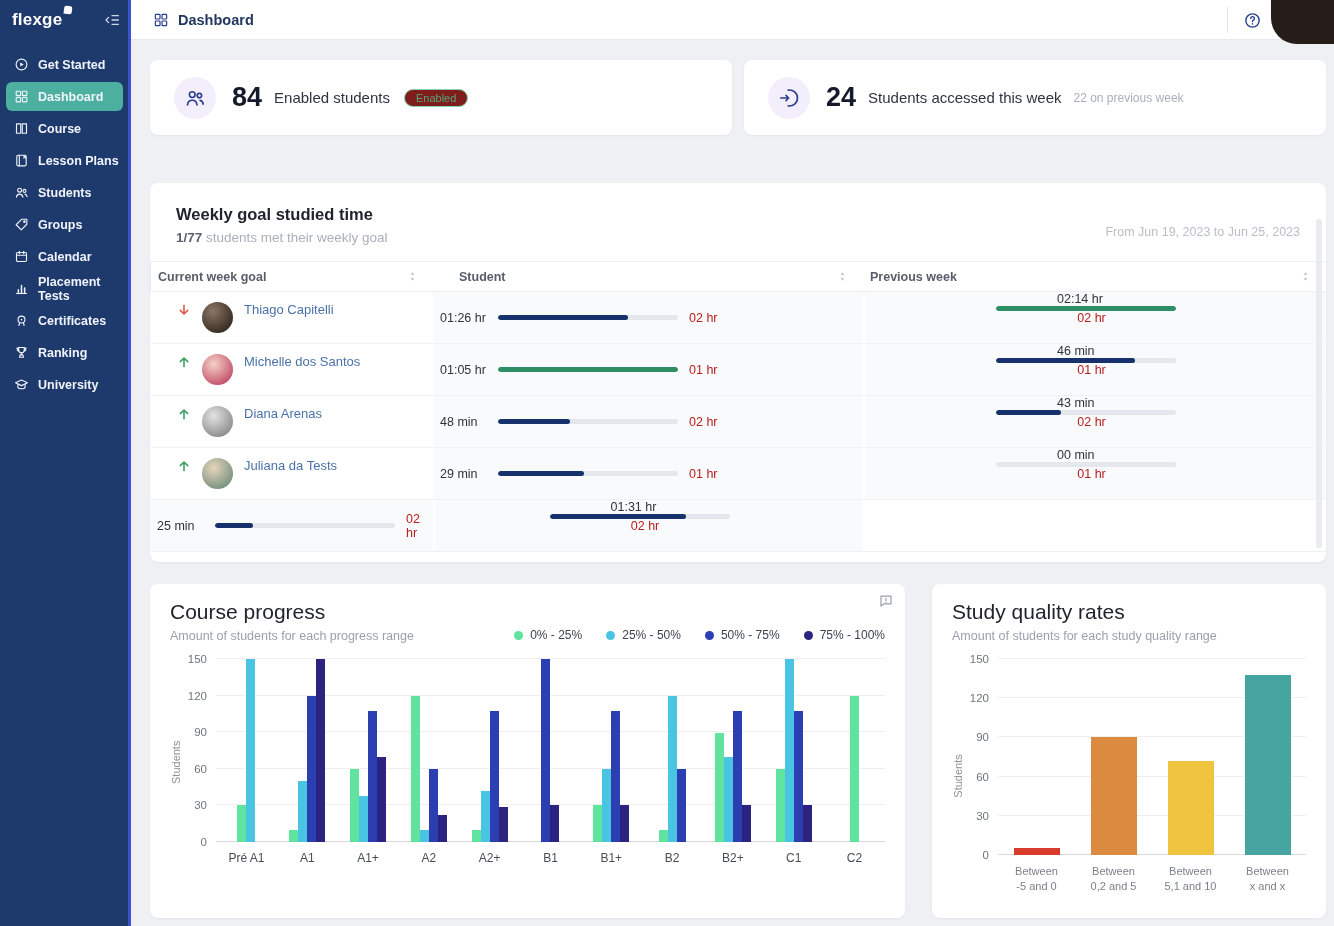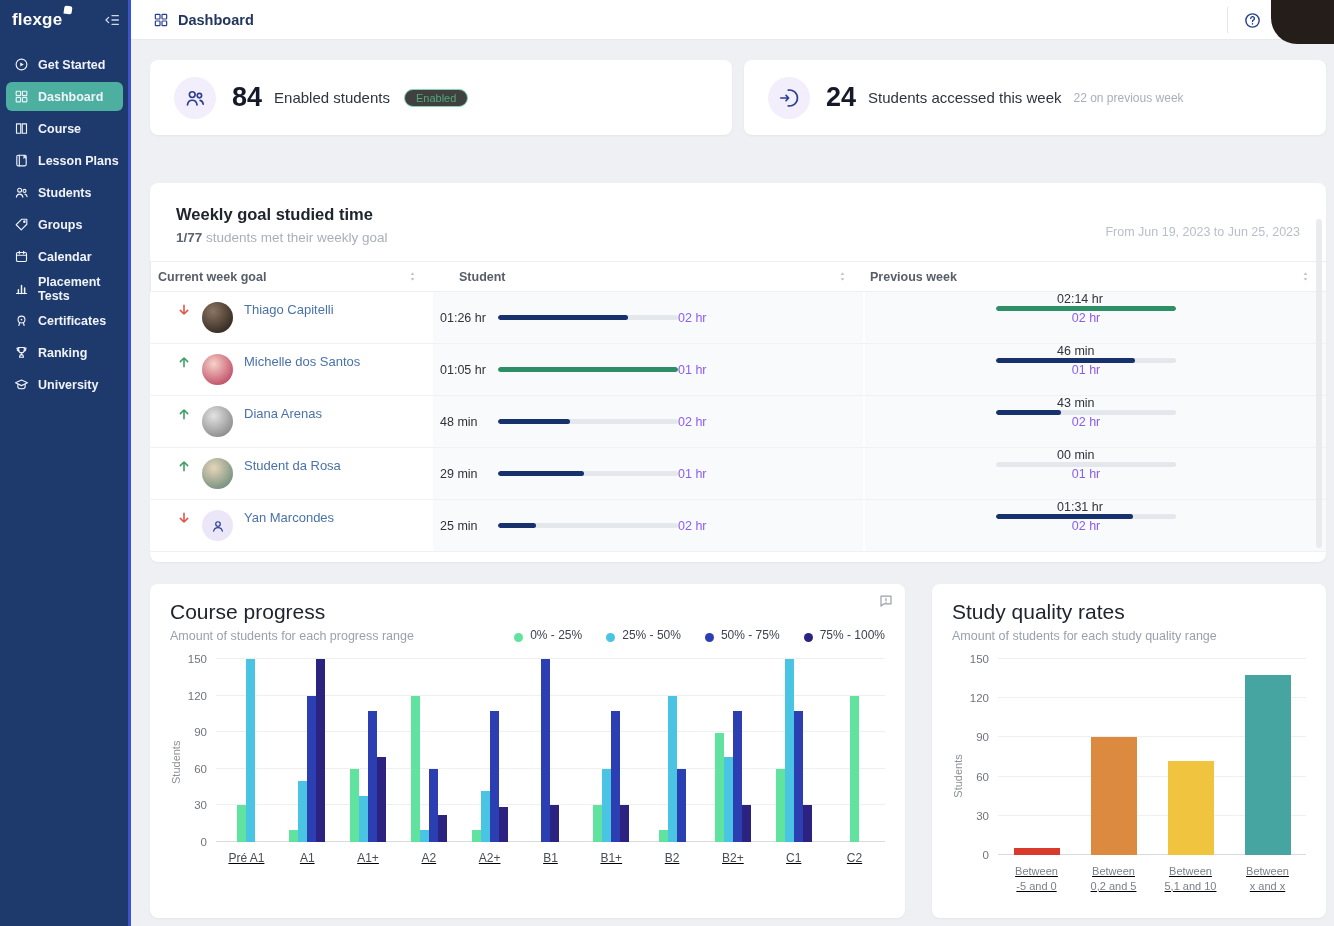--- a/index.html
+++ b/index.html
@@ -35,21 +35,21 @@
   .content { flex:1; padding:20px 8px 8px 19px; overflow:hidden; }
   .card { background:#fff; border-radius:8px; box-shadow:0 1px 2px rgba(20,30,60,.05); }
 
   
   .stats-row { display:flex; gap:12px; }
   .stat-card { flex:1; height:75px; display:flex; align-items:center; padding:0 24px; }
   .stat-icon { width:42px; height:42px; border-radius:50%; background:#f3eefb; color:#2c3f8d; display:flex; align-items:center; justify-content:center; flex-shrink:0; }
   .stat-icon svg { width:22px; height:22px; }
   .stat-value { font-size:27px; font-weight:700; color:#15192a; margin-left:16px; }
   .stat-label { font-size:15px; color:#2e3440; margin-left:12px; }
-  .stat-badge { margin-left:14px; font-size:11px; color:#4fa878; background:#404040; border:1px solid #83d5ab; border-radius:11px; padding:2px 11px; }
+  .stat-badge { margin-left:14px; font-size:11px; color:#4fa878; background:#7f1d1d; border:1px solid #83d5ab; border-radius:11px; padding:2px 11px; }
   .stat-note { margin-left:12px; font-size:12px; color:#a8afba; }
 
   
   .weekly-card { margin-top:18px; position:relative; padding-bottom:10px; }
   .weekly-head { padding:22px 26px 16px 26px; display:flex; align-items:flex-start;margin-top:48px; }
   .weekly-title { font-size:16.5px; font-weight:700; color:#20242e; }
   .weekly-sub { margin-top:6px; font-size:13.5px; color:#a9afb9; }
   .weekly-sub b { color:#5d636e; }
   .weekly-date { margin-left:auto; margin-top:20px; font-size:12.5px; color:#b9bec8; }
   .goal-scrollbar { position:absolute; right:4px; top:36px; bottom:14px; width:6px; border-radius:3px; background:#e9ebef; }
@@ -79,49 +79,49 @@
   .av-placeholder svg { width:16px; height:16px; }
   .s-name { font-size:13px; color:#4a72a8; cursor:pointer; }
 
   .goal-cell { height:100%; display:flex; align-items:center; background:#f9fafb; padding:0 26px 0 7px; }
   .goal-cell.prev { border-left:2px solid #fff;flex-direction:column; }
   .g-val { font-size:12.5px; color:#2f333b; width:58px; flex-shrink:0; }
   .g-track { width:180px; height:4.5px; border-radius:3px; background:#e4e7eb; overflow:hidden; flex-shrink:0; }
   .g-fill { display:block; height:100%; border-radius:3px; }
   .g-fill.navy { background:#17316d; }
   .g-fill.green { background:#2e8f66; }
-  .g-goal { font-size:12.5px; color:#8b5cf6; }
+  .g-goal { font-size:12.5px; color:#b91c1c; margin-left:11px; }
 
   
   .charts-row { display:flex; gap:27px; margin-top:22px; }
   .chart-card { position:relative; padding:16px 20px 16px 20px; height:334px; }
   .course-card { width:755px; flex-shrink:0; }
   .study-card { flex:1; }
   .chart-head { display:flex; align-items:flex-end; }
   .chart-title { font-size:21px; font-weight:400; color:#20242e; }
   .chart-sub { margin-top:5px; font-size:12.5px; color:#9aa1ac; }
   .legend { margin-left:auto; display:flex; gap:24px; padding-bottom:1px; }
-  .legend-item { display:flex; align-items:flex-end; gap:7px; font-size:12px; color:#3c4250; cursor:pointer; }
+  .legend-item { display:flex; align-items:center; gap:7px; font-size:12px; color:#3c4250; cursor:pointer; }
   .legend-dot { width:9px; height:9px; border-radius:50%; }
   .feedback-ic { position:absolute; top:9px; right:11px; width:16px; height:16px; color:#9aa0aa; cursor:pointer; }
   .feedback-ic svg { width:16px; height:16px; }
 
   .chart-row { display:flex; margin-top:16px; }
   .ylab { writing-mode:vertical-rl; transform:rotate(180deg); font-size:11px; color:#8b9097; text-align:center; width:14px; flex-shrink:0; }
   .plot-col { flex:1; padding-left:32px; min-width:0; }
   .plot { position:relative; }
   .course-card .plot { height:183px; }
   .study-card .plot { height:196px; }
   .gridline { position:absolute; left:0; right:0; height:1px; background:#efeff2; }
   .gridline.zero { background:#d9dbdf; }
   .tick { position:absolute; right:calc(100% + 9px); font-size:11.5px; color:#6f747c; transform:translateY(50%); }
   .groups { position:absolute; left:0; right:0; top:0; bottom:0; display:flex; align-items:flex-end; }
   .group { flex:1; display:flex; align-items:flex-end; justify-content:center; height:100%; }
   .bar { flex-shrink:0; }
-  .xaxis { display:flex; margin-top:9px;text-decoration:underline; }
+  .xaxis { display:flex; margin-top:9px; }
   .xslot { flex:1; text-align:center; }
   .course-card .xslot { font-size:12px; color:#474c55; }
   .study-card .xslot { font-size:11px; color:#7b818a; line-height:1.35; }
 </style>
 </head>
 <body>
 
 <div class="app">
 
   <aside class="sidebar">
@@ -396,50 +396,38 @@
                 </span>
                 <span class="g-goal">02 hr</span>
               </div>
             </div>
             <div class="t-grid t-row">
               <div class="cell-student">
                 <span class="trend trend-up"><svg viewBox="0 0 24 24" fill="none" stroke="currentColor" stroke-width="2.4" stroke-linecap="round" stroke-linejoin="round">
                     <path d="M12 19V6M6.5 11.5L12 6l5.5 5.5"></path>
                   </svg></span>
                 <span class="avatar av-photo-tan"></span>
-                <span class="s-name">Student da Rosa</span>
+                <span class="s-name">Juliana da Tests</span>
               </div>
               <div class="goal-cell">
                 <span class="g-val">29 min</span>
                 <span class="g-track">
                   <span class="g-fill navy" style="width: 48%;"></span>
                 </span>
                 <span class="g-goal">01 hr</span>
               </div>
               <div class="goal-cell prev">
                 <span class="g-val">00 min</span>
                 <span class="g-track">
                   <span class="g-fill navy" style="width: 0%;"></span>
                 </span>
                 <span class="g-goal">01 hr</span>
               </div>
             </div>
             <div class="t-grid t-row">
-              <div class="cell-student">
-                <span class="trend trend-down"><svg viewBox="0 0 24 24" fill="none" stroke="currentColor" stroke-width="2.4" stroke-linecap="round" stroke-linejoin="round">
-                    <path d="M12 5v13M6.5 12.5L12 18l5.5-5.5"></path>
-                  </svg></span>
-                <span class="avatar av-placeholder">
-                  <svg viewBox="0 0 24 24" fill="none" stroke="currentColor" stroke-width="1.8" stroke-linecap="round" stroke-linejoin="round">
-                    <circle cx="12" cy="9" r="3.4"></circle>
-                    <path d="M5.5 19.8c.6-3.5 3-5.5 6.5-5.5s5.9 2 6.5 5.5"></path>
-                  </svg>
-                </span>
-                <span class="s-name">Yan Marcondes</span>
-              </div>
               <div class="goal-cell">
                 <span class="g-val">25 min</span>
                 <span class="g-track">
                   <span class="g-fill navy" style="width: 21%;"></span>
                 </span>
                 <span class="g-goal">02 hr</span>
               </div>
               <div class="goal-cell prev">
                 <span class="g-val">01:31 hr</span>
                 <span class="g-track">

